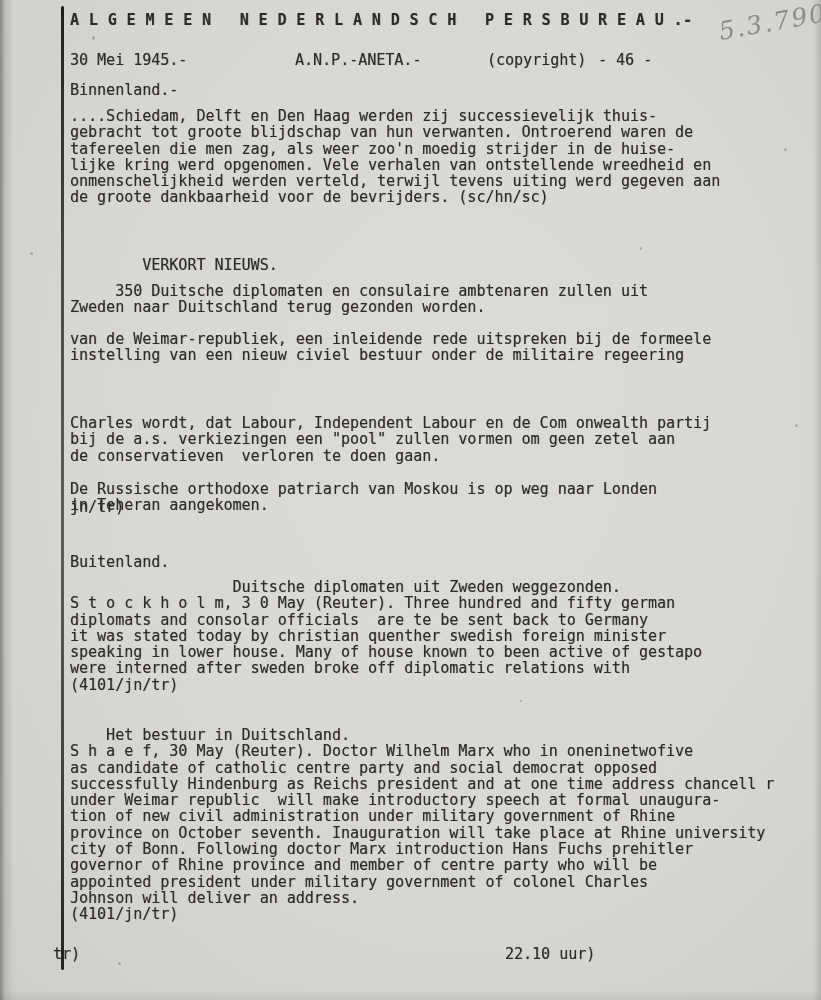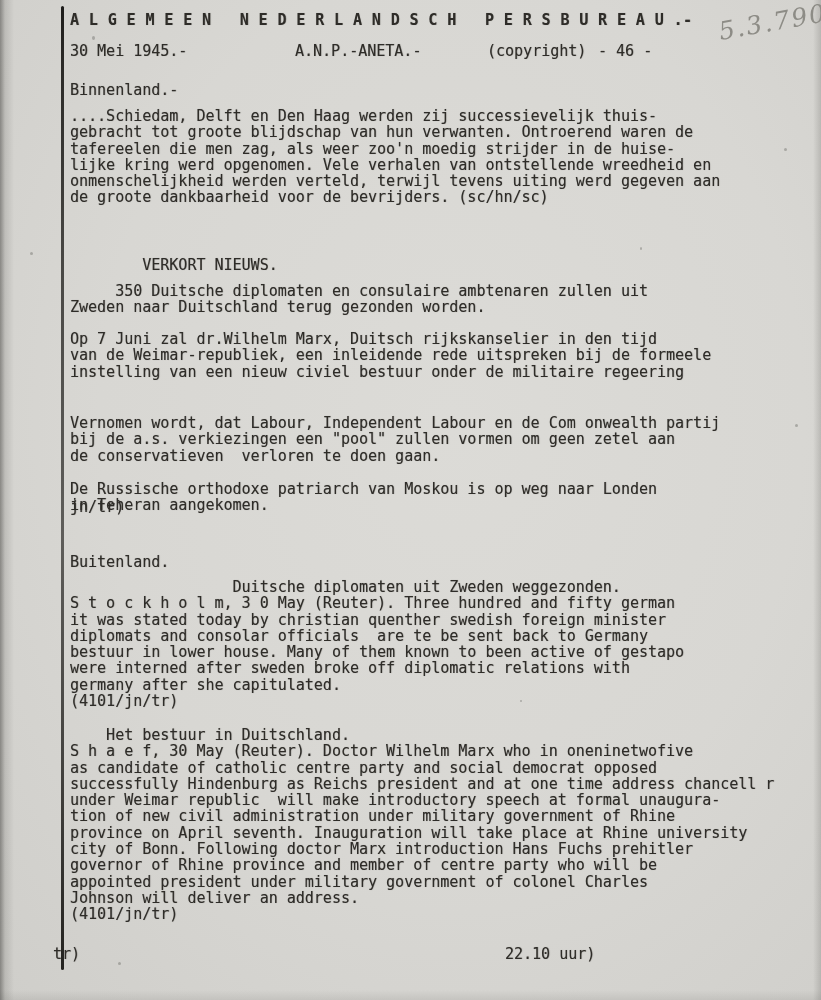--- a/index.html
+++ b/index.html
@@ -47,21 +47,21 @@
 <body>
 
 <div class="page">
 
   <div class="margin-line"></div>
 
   <div class="handwritten">5.3.7902</div>
 
   <div class="block line hline1" style="top:12px">A L G E M E E N   N E D E R L A N D S C H   P E R S B U R E A U .-</div>
 
-  <div class="block" style="top:43px;left:0;width:821px;height:18px">
+  <div class="block" style="top:52px;left:0;width:821px;height:18px">
     <span class="line h2-item" style="left:70px">30 Mei 1945.-</span>
     <span class="line h2-item" style="left:295px">A.N.P.-ANETA.-</span>
     <span class="line h2-item" style="left:487px">(copyright)</span>
     <span class="line h2-item" style="left:598px">- 46 -</span>
   </div>
 
   <div class="block line" style="top:82px">Binnenland.-</div>
 
   <div class="block" style="top:108px">
       <div class="tl">....Schiedam, Delft en Den Haag werden zij successievelijk thuis-</div>
@@ -73,59 +73,57 @@
     </div>
 
   <div class="block line" style="top:257px">        VERKORT NIEUWS.</div>
 
   <div class="block" style="top:283px">
       <div class="tl">     350 Duitsche diplomaten en consulaire ambtenaren zullen uit</div>
       <div class="tl">Zweden naar Duitschland terug gezonden worden.</div>
     </div>
 
   <div class="block" style="top:331px">
-      <div class="tl">Op 7 Juni zal dr.Wilhelm Marx, Duitsch rijkskanselier in den tijd</div>
       <div class="tl">van de Weimar-republiek, een inleidende rede uitspreken bij de formeele</div>
       <div class="tl">instelling van een nieuw civiel bestuur onder de militaire regeering</div>
     </div>
 
   <div class="block" style="top:415px">
-      <div class="tl">Vernomen wordt, dat Labour, Independent Labour en de Com onwealth partij</div>
+      <div class="tl">Charles wordt, dat Labour, Independent Labour en de Com onwealth partij</div>
       <div class="tl">bij de a.s. verkiezingen een "pool" zullen vormen om geen zetel aan</div>
       <div class="tl">de conservatieven  verloren te doen gaan.</div>
     </div>
 
   <div class="block" style="top:481px">
       <div class="tl">De Russische orthodoxe patriarch van Moskou is op weg naar Londen</div>
       <div class="tl">in Teheran aangekomen.</div>
     </div>
 
   <div class="block line" style="top:499px">jn/tr)</div>
 
   <div class="block line" style="top:554px">Buitenland.</div>
 
   <div class="block" style="top:579px">
       <div class="tl">                  Duitsche diplomaten uit Zweden weggezonden.</div>
       <div class="tl">S t o c k h o l m, 3 0 May (Reuter). Three hundred and fifty german</div>
+      <div class="tl">diplomats and consolar officials  are te be sent back to Germany</div>
       <div class="tl">it was stated today by christian quenther swedish foreign minister</div>
-      <div class="tl">diplomats and consolar officials  are te be sent back to Germany</div>
-      <div class="tl">bestuur in lower house. Many of them known to been active of gestapo</div>
+      <div class="tl">speaking in lower house. Many of house known to been active of gestapo</div>
       <div class="tl">were interned after sweden broke off diplomatic relations with</div>
-      <div class="tl">germany after she capitulated.</div>
       <div class="tl">(4101/jn/tr)</div>
     </div>
 
   <div class="block" style="top:727px">
       <div class="tl">    Het bestuur in Duitschland.</div>
       <div class="tl">S h a e f, 30 May (Reuter). Doctor Wilhelm Marx who in oneninetwofive</div>
       <div class="tl">as candidate of catholic centre party and social democrat opposed</div>
       <div class="tl">successfully Hindenburg as Reichs president and at one time address chancell r</div>
       <div class="tl">under Weimar republic  will make introductory speech at formal unaugura-</div>
       <div class="tl">tion of new civil administration under military government of Rhine</div>
-      <div class="tl">province on April seventh. Inauguration will take place at Rhine university</div>
+      <div class="tl">province on October seventh. Inauguration will take place at Rhine university</div>
       <div class="tl">city of Bonn. Following doctor Marx introduction Hans Fuchs prehitler</div>
       <div class="tl">governor of Rhine province and member of centre party who will be</div>
       <div class="tl">appointed president under military government of colonel Charles</div>
       <div class="tl">Johnson will deliver an address.</div>
       <div class="tl">(4101/jn/tr)</div>
     </div>
 
   <div class="footer-left line" style="top:946px">tr)</div>
   <div class="footer-right line" style="top:946px">22.10 uur)</div>
 

